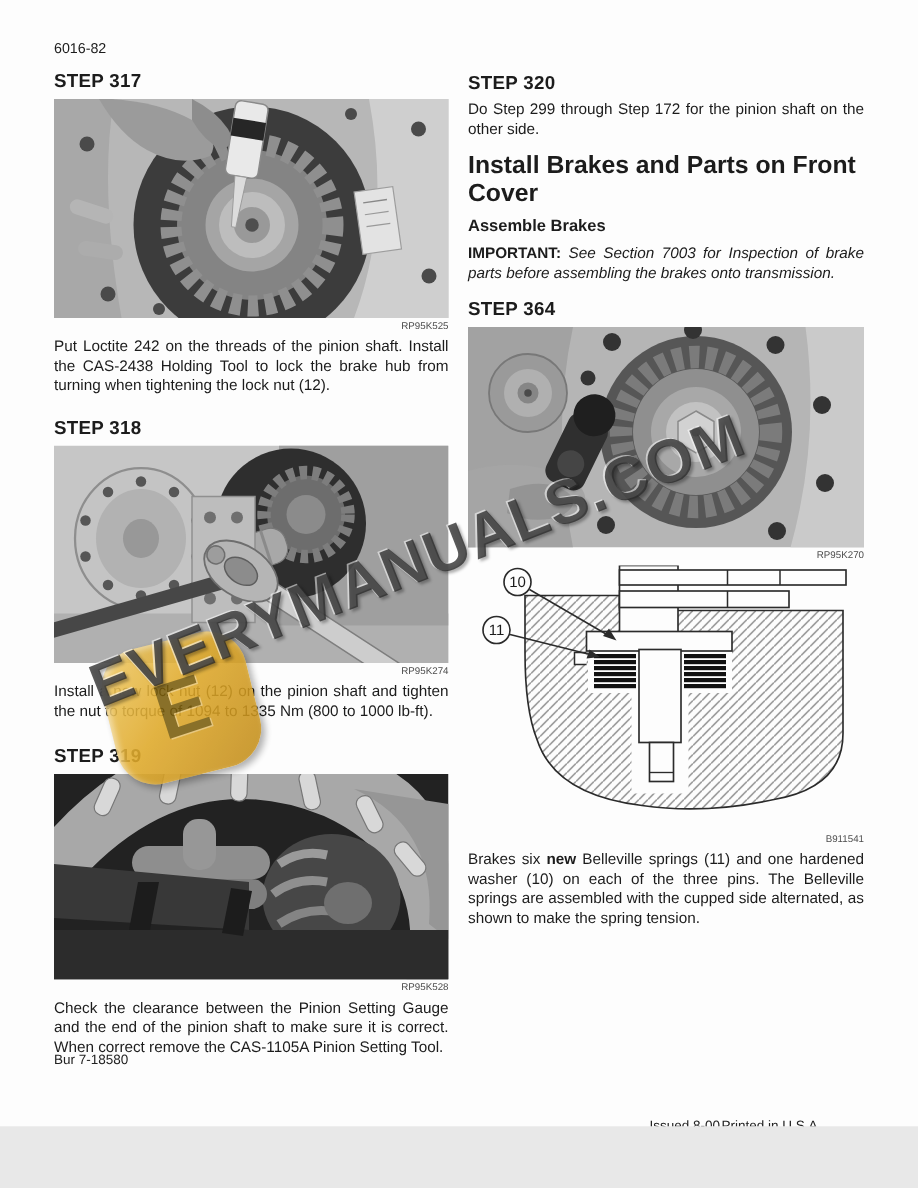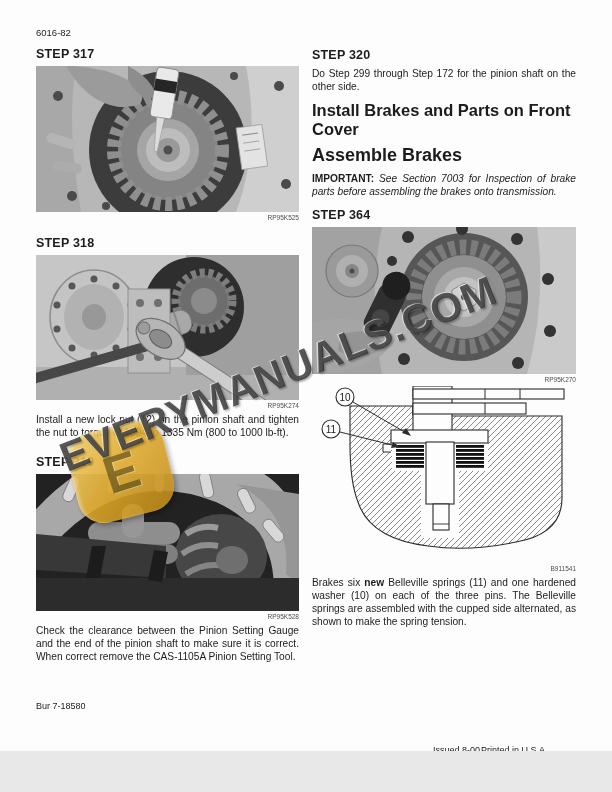--- a/index.html
+++ b/index.html
@@ -11,21 +11,21 @@
   .col{position:absolute;top:27px;width:264px;}
   #col-left{left:36px;width:263px;}
   #col-right{left:312px;}
   .docnum{font-size:9.5px;margin:0 0 9px 0;}
   .step-h{font-size:12.5px;font-weight:bold;margin:0 0 5px 0;letter-spacing:.2px;}
   .para{font-size:10.2px;line-height:13px;text-align:justify;margin:3px 0 0 0;}
   .photo{display:block;width:100%;}
   .cap{font-size:6.5px;color:#4c4c4c;text-align:right;height:9px;line-height:9px;margin:1px 0 0 0;}
   .mt14{margin-top:14px;} .mt16{margin-top:16px;} .mt10{margin-top:10px;}
   .sec-h{font-size:16.5px;font-weight:bold;line-height:19px;margin:8px 0 4px 0;}
-  .sub-h{font-size:18px;font-weight:bold;margin:6px 0 6px 0;}
+  .sub-h{font-size:11px;font-weight:bold;margin:6px 0 6px 0;}
   .imp .lbl{font-weight:bold;font-style:normal;}
   .imp{font-style:italic;}
   b.inline{font-weight:bold;}
   .footer-item{position:absolute;font-size:9px;color:#222;}
   #watermark{
     position:absolute;left:62px;top:436px;width:520px;
     transform:rotate(-21.5deg);transform-origin:0 50%;
     font-size:41px;font-weight:bold;letter-spacing:1px;
     color:rgba(45,45,45,0.78);
     text-shadow:-1px -1px 0 rgba(255,255,255,0.55), 1px 2px 2px rgba(0,0,0,0.30);
@@ -93,20 +93,21 @@
         <circle cx="198" cy="10" r="4"></circle>
           <circle cx="70" cy="140" r="4"></circle>
       </g>
       <g>
         <rect x="10" y="70" width="30" height="10" rx="5" fill="#b5b5b5" transform="rotate(18 25 75)"></rect>
         <rect x="16" y="96" width="30" height="10" rx="5" fill="#acacac" transform="rotate(8 31 101)"></rect>
       </g>
     </svg>
     <div class="cap">RP95K525</div>
 
+    <p class="para">Put Loctite 242 on the threads of the pinion shaft. Install the CAS-2438 Holding Tool to lock the brake hub from turning when tightening the lock nut (12).</p>
 
     <div class="step-h mt14">STEP 318</div>
 
     <svg class="photo" width="263" height="145" viewBox="0 0 263 145">
       <rect width="263" height="145" fill="#c6c6c6"></rect>
       <rect y="112" width="263" height="33" fill="#b0b0b0"></rect>
       <rect x="150" y="0" width="113" height="120" fill="#9f9f9f"></rect>
       <circle cx="158" cy="52" r="50" fill="#2e2e2e"></circle>
       <g>
         <circle cx="168" cy="46" r="26" fill="#6d6d6d"></circle>

